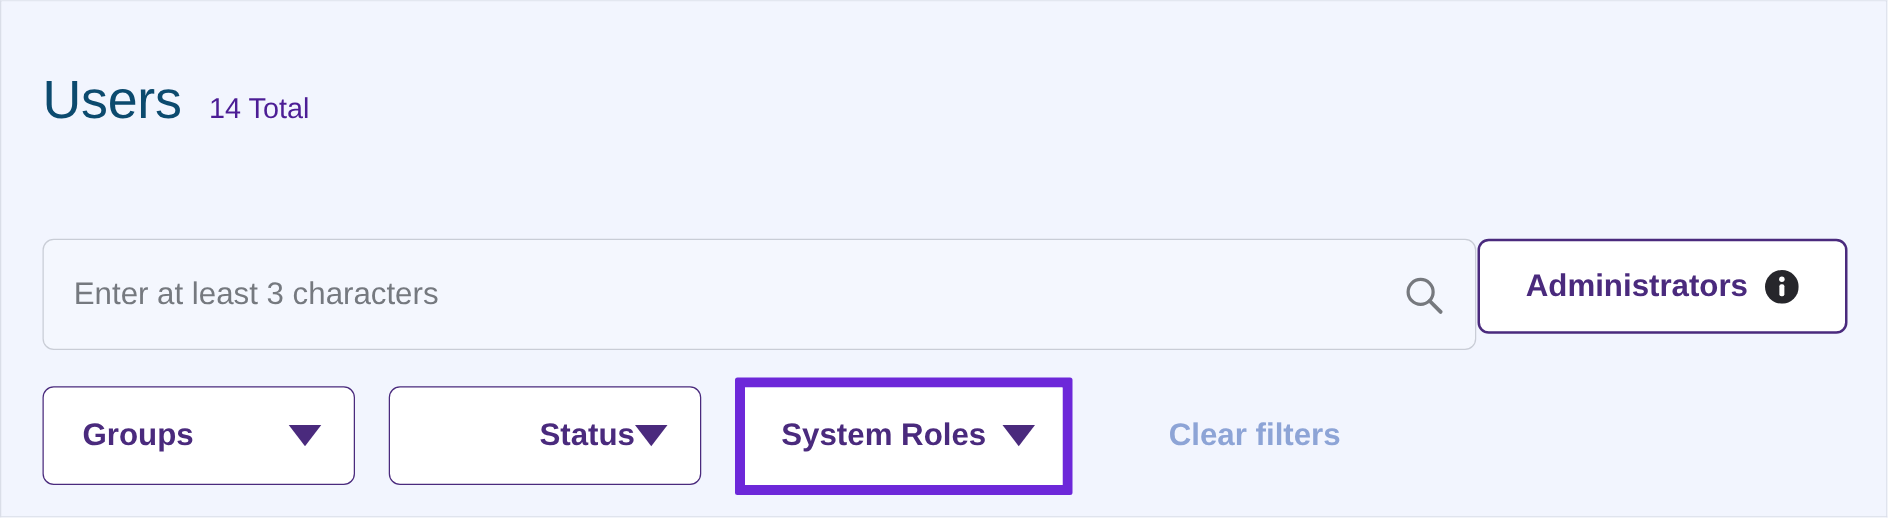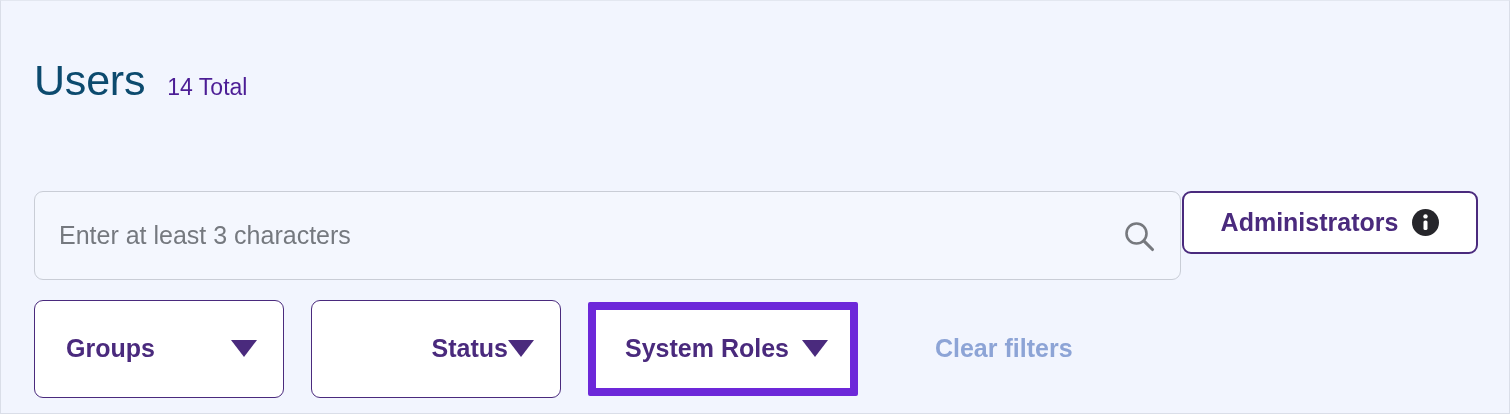--- a/index.html
+++ b/index.html
@@ -93,21 +93,21 @@
     display: block;
     margin-right: 6px;
   }
   .search-icon svg { display: block; }
 
   .admins-button {
     position: absolute;
     right: 0;
     top: 0;
     width: 296px;
-    height: 63px;
+    height: 76px;
     box-sizing: border-box;
     background: #ffffff;
     border: 2px solid #4a2a7d;
     border-radius: 9px;
     display: flex;
     align-items: center;
     justify-content: center;
     gap: 14px;
     cursor: pointer;
   }
@@ -131,21 +131,21 @@
     left: 33px;
     top: 305px;
     height: 85px;
     display: flex;
     align-items: center;
     gap: 27px;
   }
 
   .filter-button {
     box-sizing: border-box;
-    height: 98px;
+    height: 79px;
     background: #ffffff;
     border: 1.5px solid #4a2a7d;
     border-radius: 9px;
     display: flex;
     align-items: center;
     cursor: pointer;
     padding: 0 26px 0 31px;
   }
   .filter-button.w-groups { width: 250px; justify-content: space-between; }
   .filter-button.w-status { width: 250px; justify-content: flex-end; }

